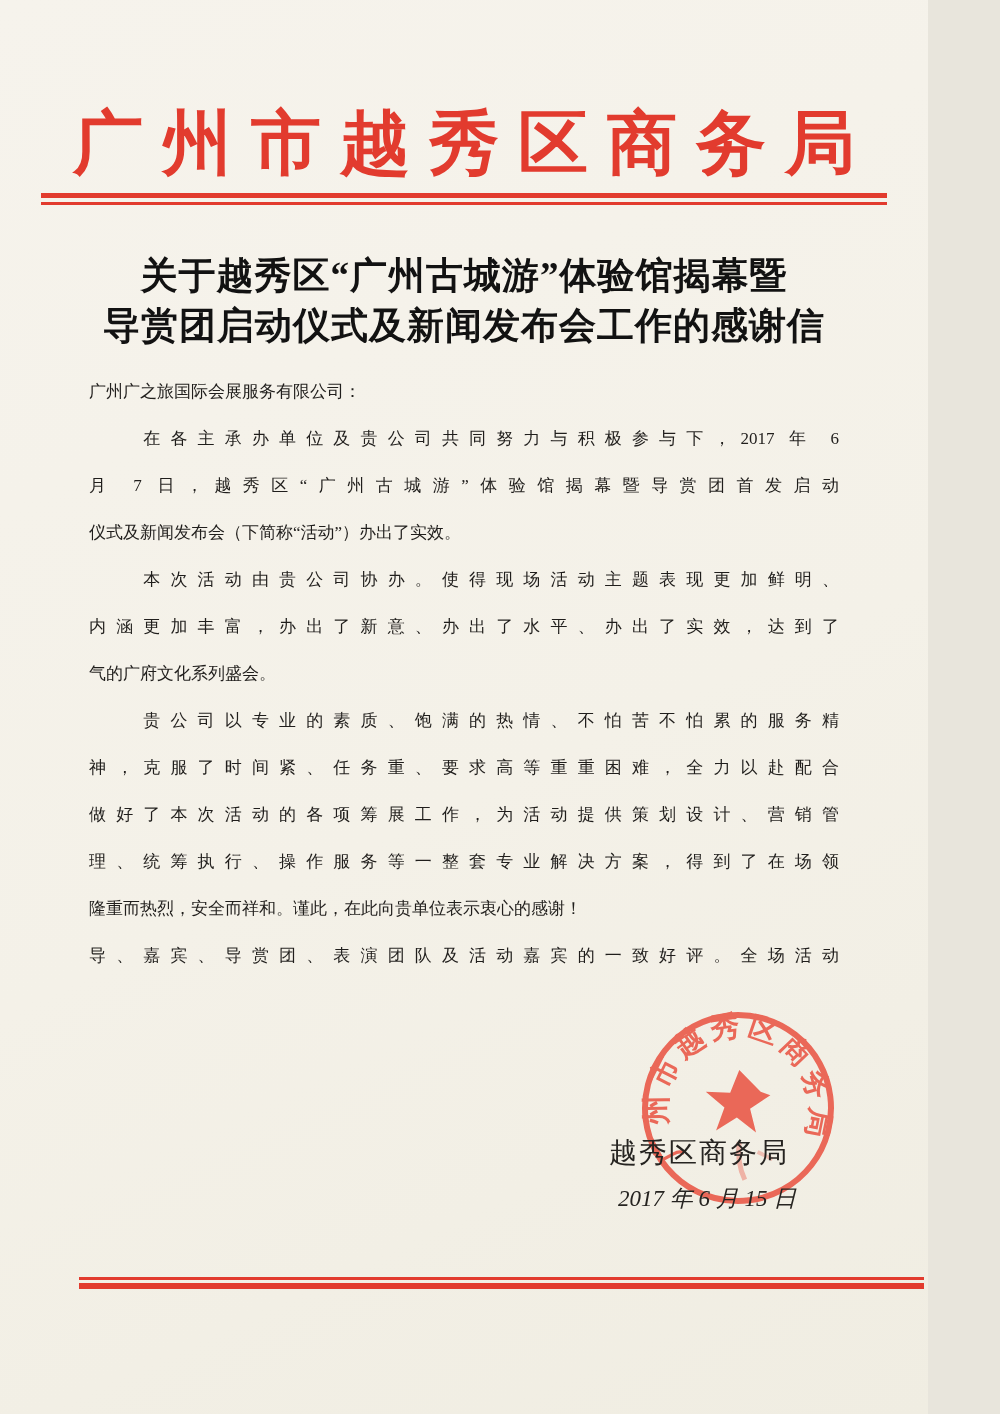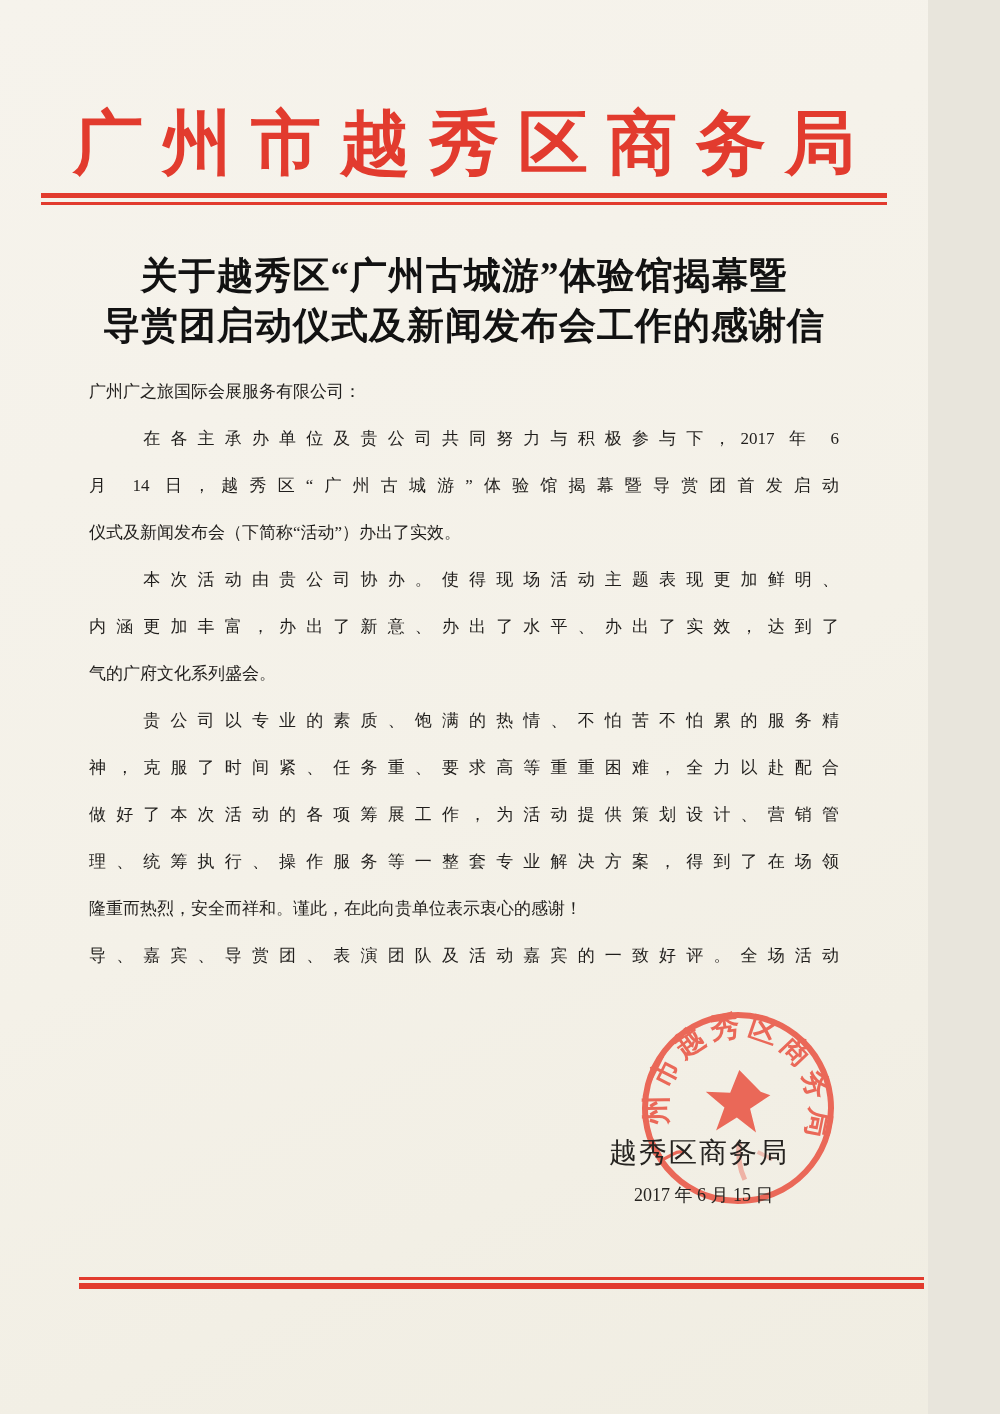--- a/index.html
+++ b/index.html
@@ -29,22 +29,22 @@
     width:750px; margin:17px auto 0;
     font-size:17px; line-height:47px; color:#201e1c;
   }
   .body-block .line { white-space:nowrap; }
   .body-block .line.full { white-space:normal; text-align:justify; text-align-last:justify; text-justify:inter-character; }
   .signature {
     position:absolute; top:1134px; left:609px;
     font-size:28px; color:#262421; letter-spacing:2px; white-space:nowrap;
   }
   .date {
-    position:absolute; top:1183px; left:634px;
-    font-size:18px; color:#262421; white-space:nowrap;
+    position:absolute; top:1183px; left:618px;
+    font-size:23px; color:#262421; white-space:nowrap;font-style:italic;
   }
   .seal {
     position:absolute; left:638px; top:1008px; width:200px; height:200px;
     color:var(--seal-red); opacity:0.82; transform:rotate(-7deg);
     pointer-events:none;
   }
   .foot-rules { position:absolute; left:79px; top:1277px; width:845px; }
   .foot-rules .thin  { height:3px; background:var(--red); }
   .foot-rules .gap   { height:3px; }
   .foot-rules .thick { height:6px; background:var(--red); }
@@ -66,21 +66,21 @@
 
   <div class="title-line">关于越秀区“广州古城游”体验馆揭幕暨</div>
       <div class="title-line">导赏团启动仪式及新闻发布会工作的感谢信</div>
     </div>
 
   <div class="body-block">
     <div class="line">广州广之旅国际会展服务有限公司：</div>
     <div>
 
     <div class="line full">　　在各主承办单位及贵公司共同努力与积极参与下，2017 年 6</div>
-        <div class="line full">月 14 日，越秀区“广州古城游”体验馆揭幕暨导赏团首发启动</div>
+        <div class="line full">月 7 日，越秀区“广州古城游”体验馆揭幕暨导赏团首发启动</div>
         <div class="line">仪式及新闻发布会（下简称“活动”）办出了实效。</div>
         <div class="line full">　　本次活动由贵公司协办。使得现场活动主题表现更加鲜明、</div>
         <div class="line full">内涵更加丰富，办出了新意、办出了水平、办出了实效，达到了</div>
         <div class="line">气的广府文化系列盛会。</div>
         <div class="line full">　　贵公司以专业的素质、饱满的热情、不怕苦不怕累的服务精</div>
         <div class="line full">神，克服了时间紧、任务重、要求高等重重困难，全力以赴配合</div>
         <div class="line full">做好了本次活动的各项筹展工作，为活动提供策划设计、营销管</div>
         <div class="line full">理、统筹执行、操作服务等一整套专业解决方案，得到了在场领</div>
         <div class="line">隆重而热烈，安全而祥和。谨此，在此向贵单位表示衷心的感谢！</div>
         <div class="line full">导、嘉宾、导赏团、表演团队及活动嘉宾的一致好评。全场活动</div>

